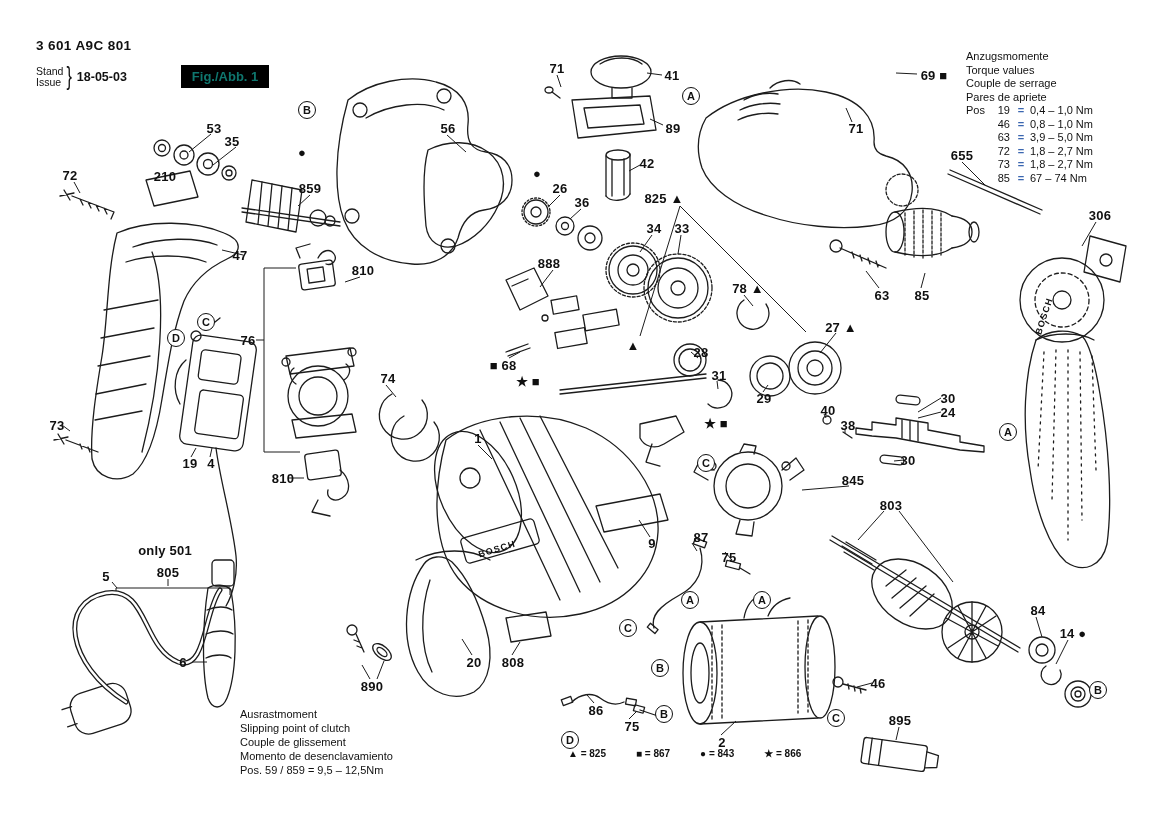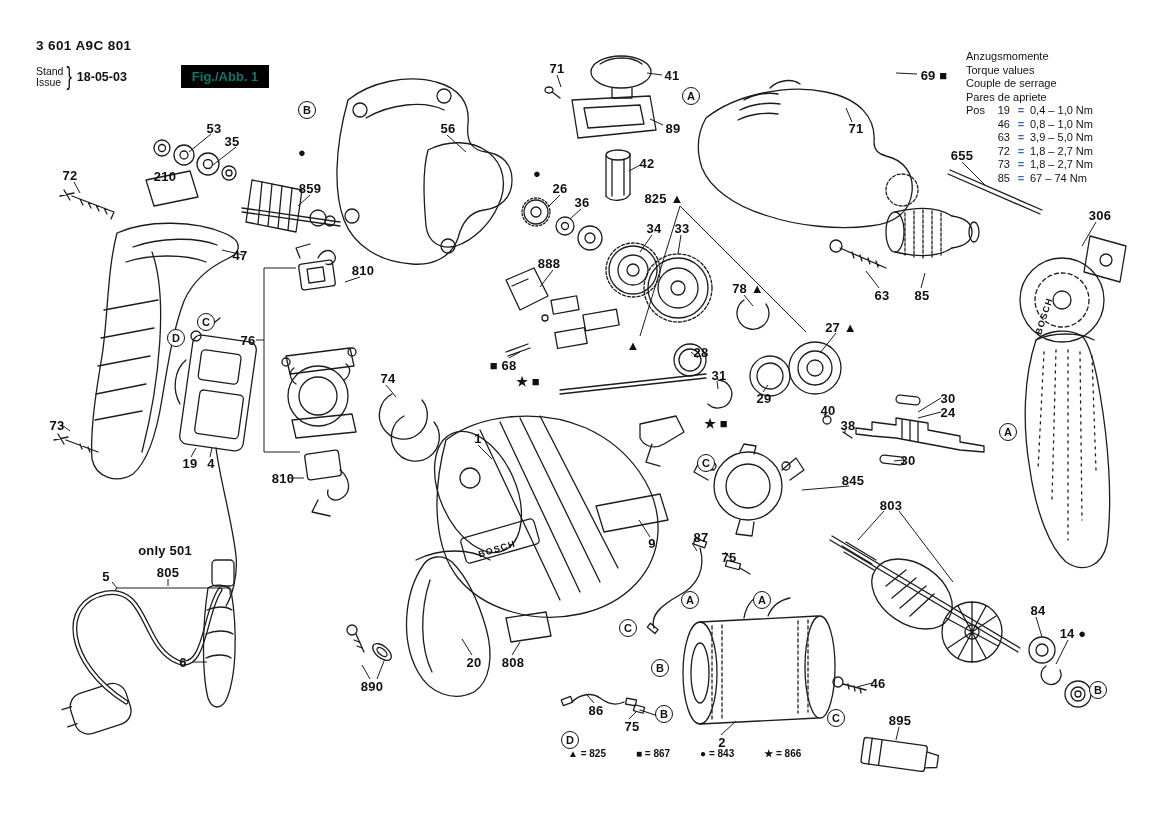--- a/index.html
+++ b/index.html
@@ -331,20 +331,27 @@
         </div>
         <div class="torque-row">
           <span class="t-poslabel"></span>
           <span class="t-pos">85</span>
           <span class="t-eq">=</span>
           <span class="t-val">67 – 74 Nm</span>
         </div>
       </div>
   </div>
 
+  <div id="clutch-note">
+      <div class="">Ausrastmoment</div>
+      <div class="">Slipping point of clutch</div>
+      <div class="">Couple de glissement</div>
+      <div class="">Momento de desenclavamiento</div>
+      <div class="">Pos.  59 / 859  =  9,5 – 12,5Nm</div>
+    </div>
 
   <div id="legend">
       <div class="">▲ = 825</div>
       <div class="">■ = 867</div>
       <div class="">● = 843</div>
       <div class="">★ = 866</div>
     </div>
 
 
 <div class="part-label" style="left: 557px; top: 68px;">71</div>

